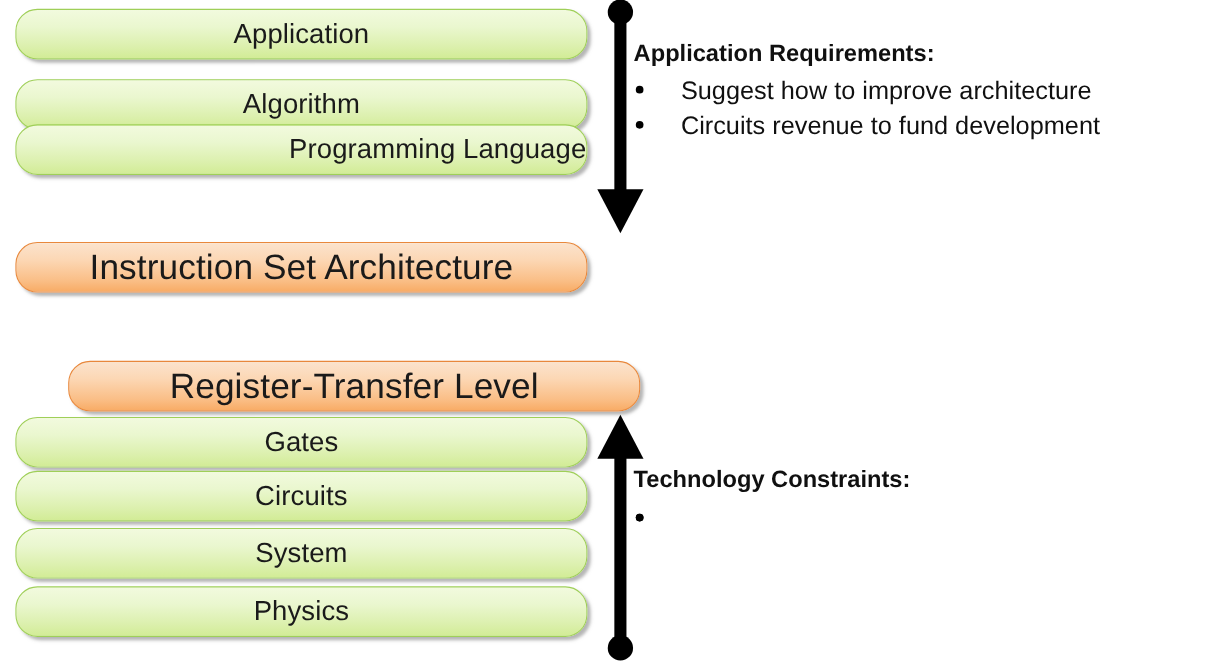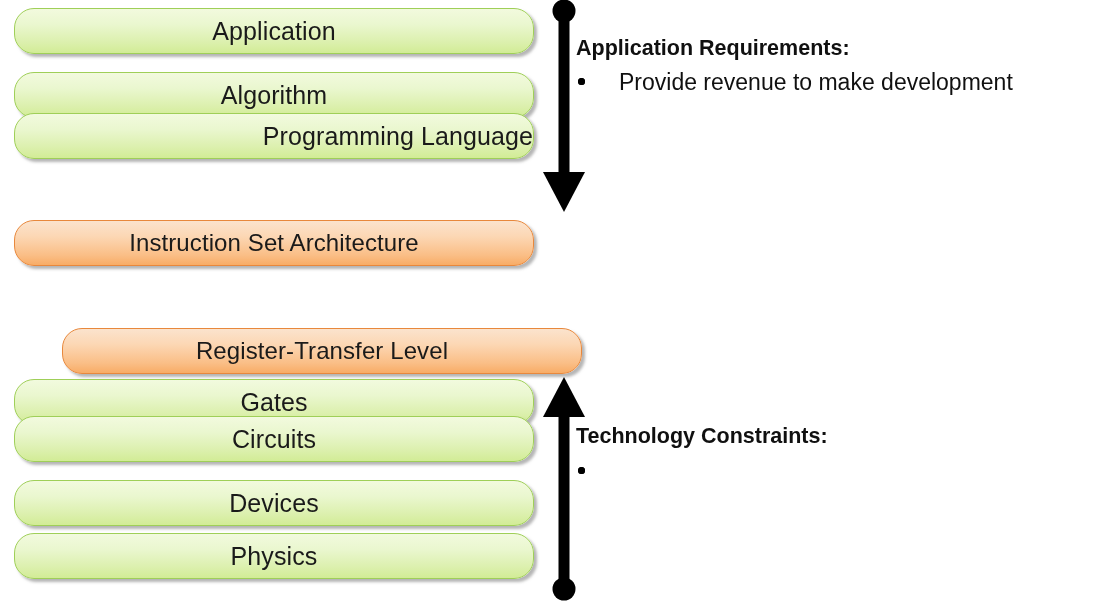--- a/index.html
+++ b/index.html
@@ -49,21 +49,21 @@
 
   .layer-label {
     font-size: 25px;
     color: #1a1a1a;
     line-height: 1;
     letter-spacing: 0.1px;
     white-space: nowrap;
   }
 
   .layer-box.orange .layer-label {
-    font-size: 24px;
+    font-size: 32px;
   }
 
   #arrows {
     position: absolute;
     left: 0;
     top: 0;
     width: 1119px;
     height: 601px;
     pointer-events: none;
   }
@@ -127,25 +127,25 @@
     </div>
   <div class="layer-box orange" style="top:220px;">
       <span class="layer-label">Instruction Set Architecture</span>
     </div>
   <div class="layer-box orange" style="top:328px;margin-left:48px;">
       <span class="layer-label">Register-Transfer Level</span>
     </div>
   <div class="layer-box green" style="top:379px;align-items:center;">
       <span class="layer-label">Gates</span>
     </div>
-  <div class="layer-box green" style="top:416px;">
+  <div class="layer-box green" style="top:428px;">
       <span class="layer-label">Circuits</span>
     </div>
   <div class="layer-box green" style="top:480px;">
-      <span class="layer-label">Devices</span>
+      <span class="layer-label">System</span>
     </div>
   <div class="layer-box green" style="top:533px;">
       <span class="layer-label">Physics</span>
     </div>
 </div>
 
 <svg id="arrows" viewBox="0 0 1119 601" width="1119" height="601">
   <g>
     <circle cx="564" cy="11" r="11.5" fill="#000000"></circle>
     <rect x="558.5" y="11" width="11" height="168" fill="#000000"></rect>
@@ -154,22 +154,22 @@
   <g>
     <circle cx="564" cy="589" r="11.5" fill="#000000"></circle>
     <rect x="558.5" y="412" width="11" height="177" fill="#000000"></rect>
     <polygon points="564,377 543,417 585,417" fill="#000000"></polygon>
   </g>
 </svg>
 
 <div class="side-note" id="note-top">
   <div class="note-heading">Application Requirements:</div>
   <ul class="note-bullets">
-    <li><span class="bullet-dot"></span></li>
-    <li><span class="bullet-dot"></span><span>Provide revenue to make development</span></li>
+    <li><span class="bullet-dot"></span><span>Suggest how to improve architecture</span></li>
+    <li><span class="bullet-dot"></span><span>Circuits revenue to fund development</span></li>
   </ul>
 </div>
 
 <div class="side-note" id="note-bottom">
   <div class="note-heading">Technology Constraints:</div>
   <ul class="note-bullets">
     <li><span class="bullet-dot"></span></li>
     <li style="max-width:475px;"><span class="bullet-dot"></span></li>
   </ul>
 </div>

